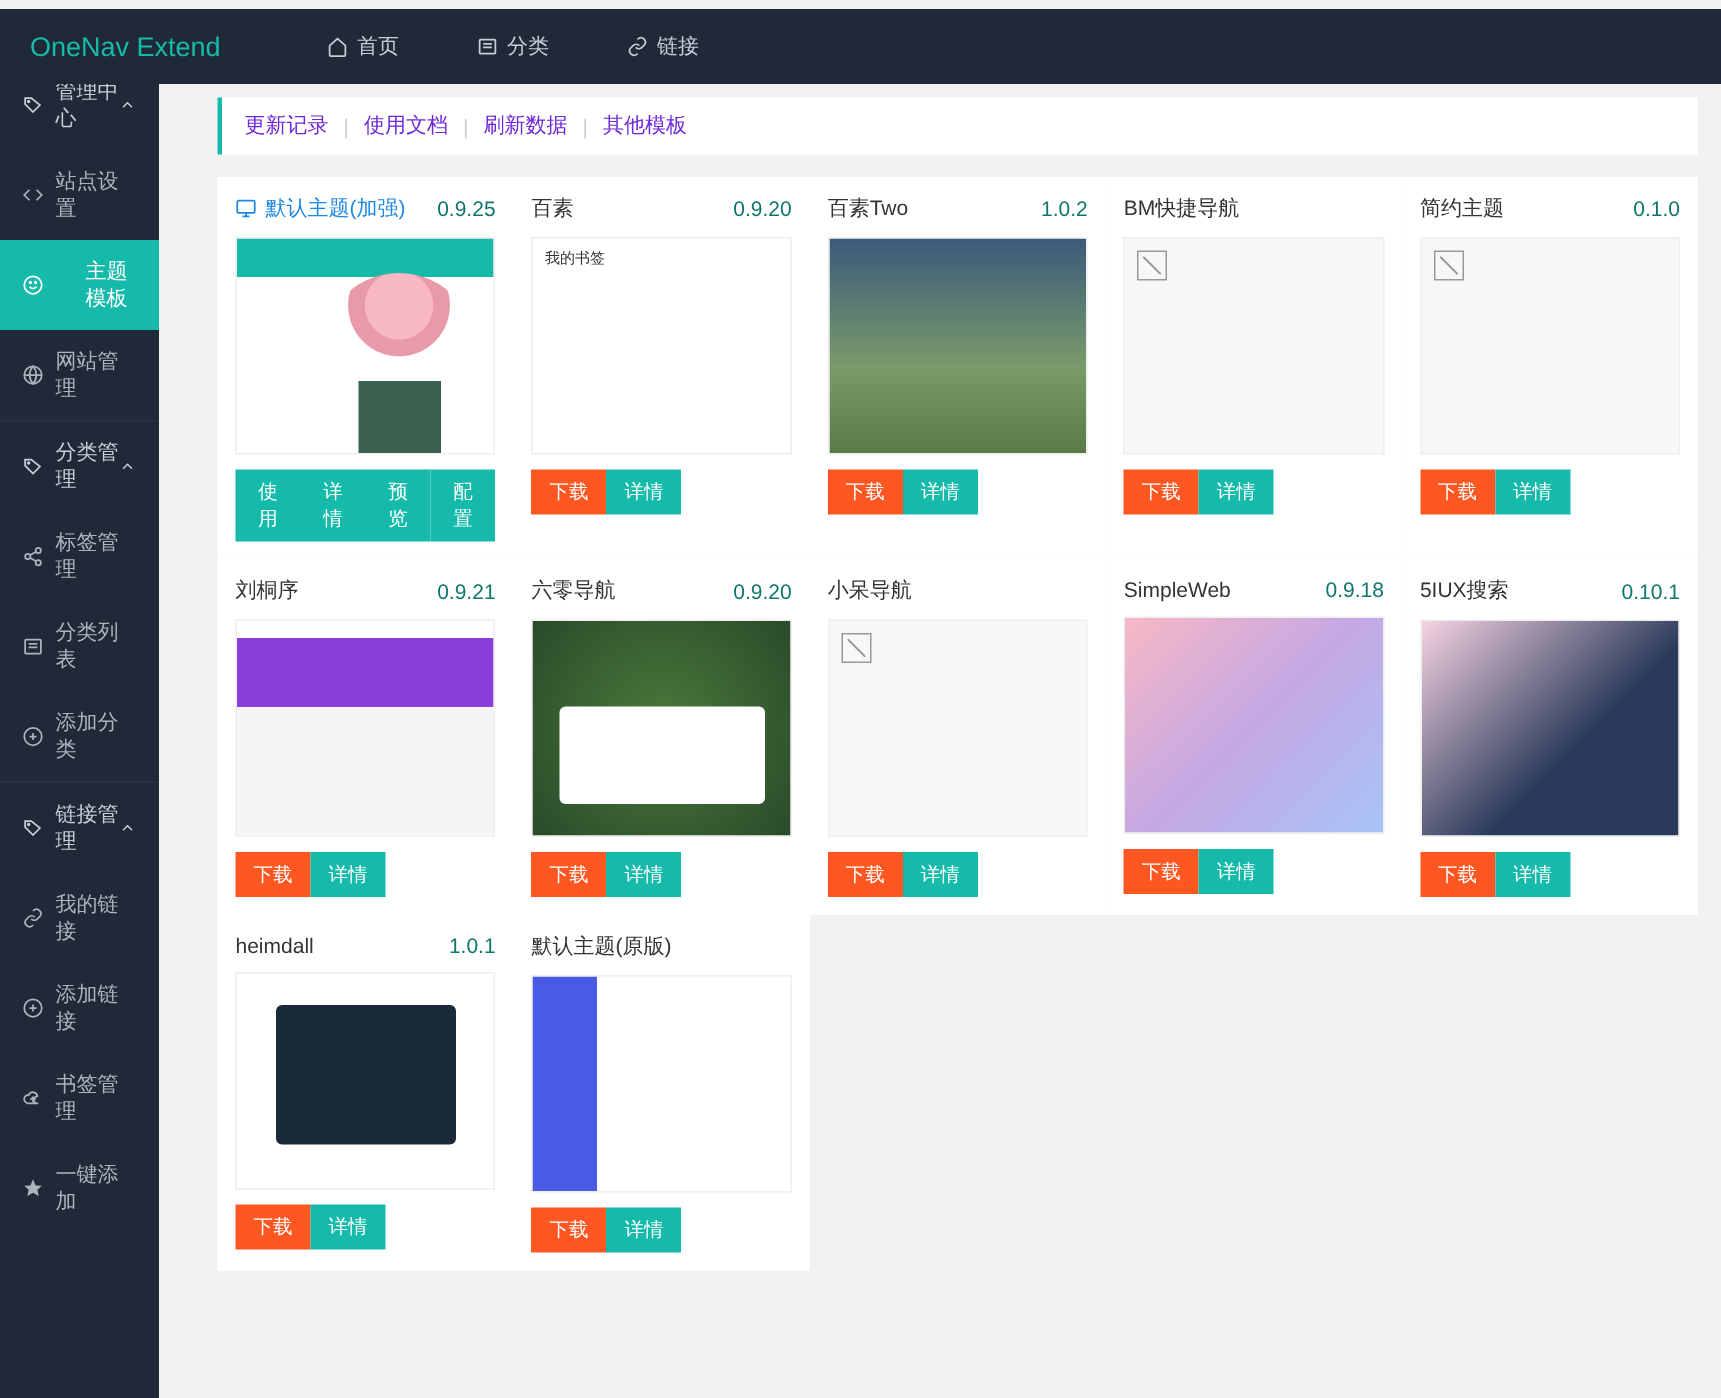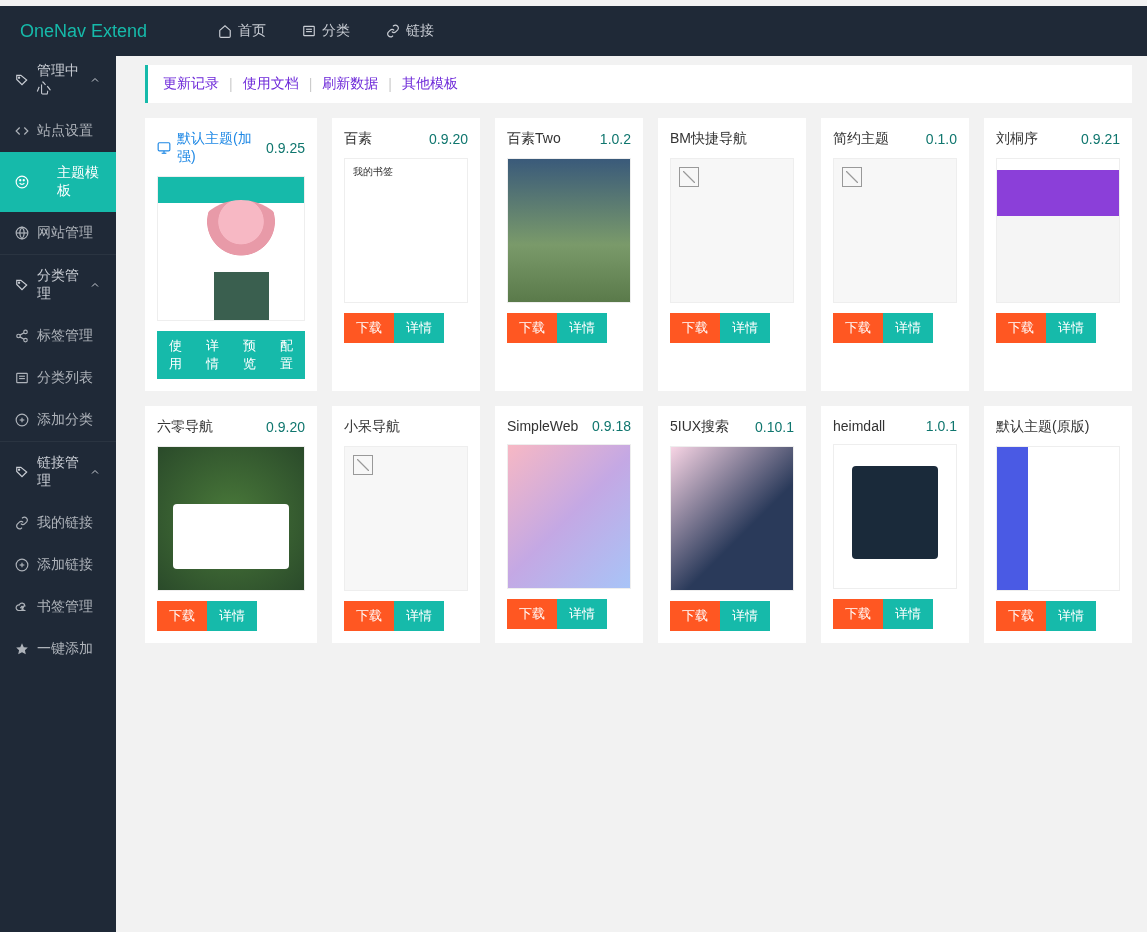--- a/index.html
+++ b/index.html
@@ -1,35 +1,35 @@
 <!DOCTYPE html>
 <html><head>
 <meta charset="utf-8">
 <style>
 * { margin: 0; padding: 0; box-sizing: border-box; }
 body { font-family: "Microsoft YaHei", Arial, sans-serif; font-size: 14px; background: #f2f2f2; color: #333; }
 
 .header { position: fixed; top: 6px; left: 0; right: 0; height: 50px; background: #1f2937; display: flex; align-items: center; z-index: 100; }
 .logo { width: 200px; padding: 0 20px; color: #16baaa; font-size: 18px; font-weight: 400; }
-.topnav { display: flex; gap: 0; }
+.topnav { display: flex; gap: 16px; }
 .topnav-item { display: flex; align-items: center; gap: 6px; color: #c9cdd4; padding: 0 18px; height: 50px; cursor: pointer; font-size: 14px; }
 
-.sidebar { position: fixed; top: 50px; left: 0; bottom: 0; width: 116px; background: #1f2937; overflow-y: auto; }
+.sidebar { position: fixed; top: 40px; left: 0; bottom: 0; width: 106px; background: #1f2937; overflow-y: auto; }
 .side-group { display: flex; align-items: center; justify-content: space-between; padding: 12px 15px; color: #c9cdd4; cursor: pointer; font-size: 14px; }
 .side-group-left { display: flex; align-items: center; gap: 8px; }
 .side-item { display: flex; align-items: center; gap: 8px; padding: 12px 15px; color: #aeb3ba; cursor: pointer; font-size: 14px; }
 .side-item.active { background: #16baaa; color: #fff; gap: 28px; }
 .divider { height: 1px; background: #2a3441; }
 
 .main { margin-left: 130px; margin-top: 50px; padding: 15px; }
 .tabbar { background: #fff; border-left: 3px solid #16baaa; padding: 10px 15px; margin-bottom: 15px; display: flex; gap: 10px; align-items: center; color: #888; font-size: 14px; }
 .tabbar a { color: #6d28d9; cursor: pointer; }
 .tabbar .sep { color: #ccc; }
 
-.grid { display: grid; grid-template-columns: repeat(6, 1fr); gap: 15px; }
+.grid { display: grid; grid-template-columns: repeat(5, 1fr); }
 .card { background: #fff; padding: 12px; }
 .card-head { display: flex; justify-content: space-between; align-items: center; margin-bottom: 10px; font-size: 14px; }
 .card-title { color: #333; }
 .card-title.cur { color: #1e88e5; display: flex; align-items: center; gap: 6px; }
 .card-ver { color: #0f766e; }
 .thumb { width: 100%; height: 145px; background: #f7f7f7; border: 1px solid #eee; margin-bottom: 10px; display: flex; align-items: center; justify-content: center; position: relative; overflow: hidden; }
 .broken { width: 20px; height: 20px; border: 1px solid #999; position: absolute; top: 8px; left: 8px; }
 .broken::after { content: ""; position: absolute; inset: 3px; background: linear-gradient(45deg, transparent 45%, #999 47%, #999 53%, transparent 55%); }
 .btns { display: flex; gap: 0; }
 .btn { padding: 6px 12px; color: #fff; font-size: 13px; border: none; cursor: pointer; }

